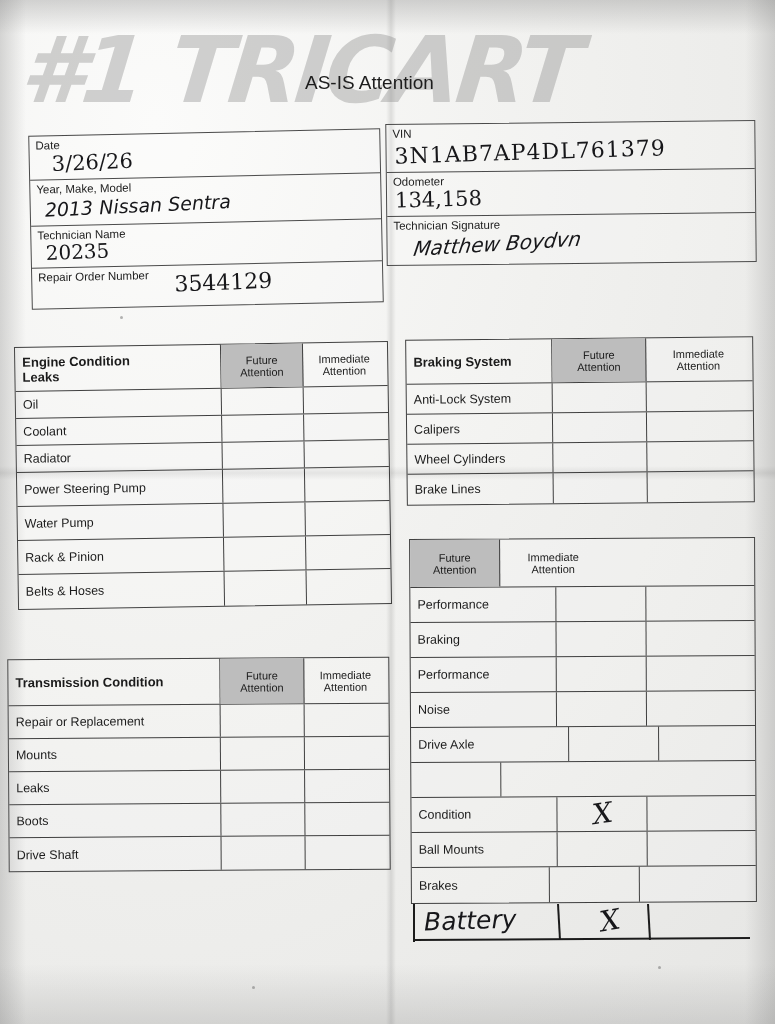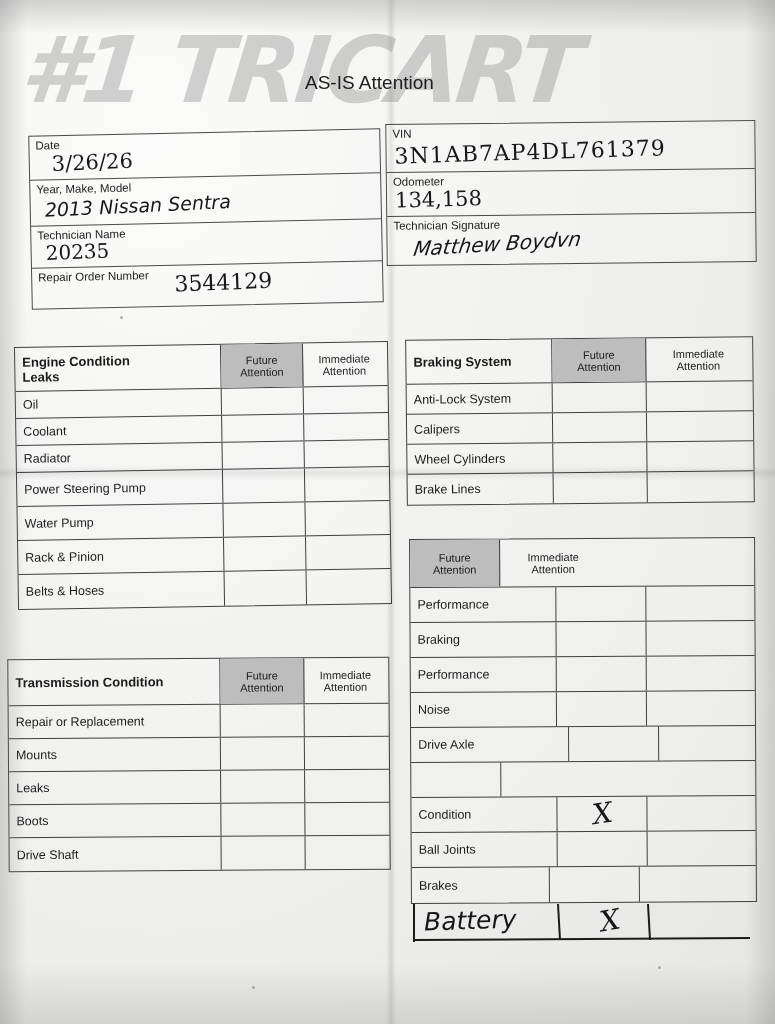--- a/index.html
+++ b/index.html
@@ -386,21 +386,21 @@
     <div class="trow" style="height:35px">
         <div class="c-name" style="width:146px">Condition</div>
         <div class="c-fa" style="width:90px">
           <span class="mark" style="font-size:28px">X</span>
         </div>
         <div class="c-ia" style="width:106px">
           <span class="mark"></span>
         </div>
       </div>
     <div class="trow" style="height:35px">
-        <div class="c-name" style="width:146px">Ball Joints</div>
+        <div class="c-name" style="width:146px">Ball Mounts</div>
         <div class="c-fa" style="width:90px">
           <span class="mark"></span>
         </div>
         <div class="c-ia" style="width:106px">
           <span class="mark"></span>
         </div>
       </div>
     <div class="trow" style="height:35px">
         <div class="c-name" style="width:138px">Brakes</div>
         <div class="c-fa" style="width:90px">

